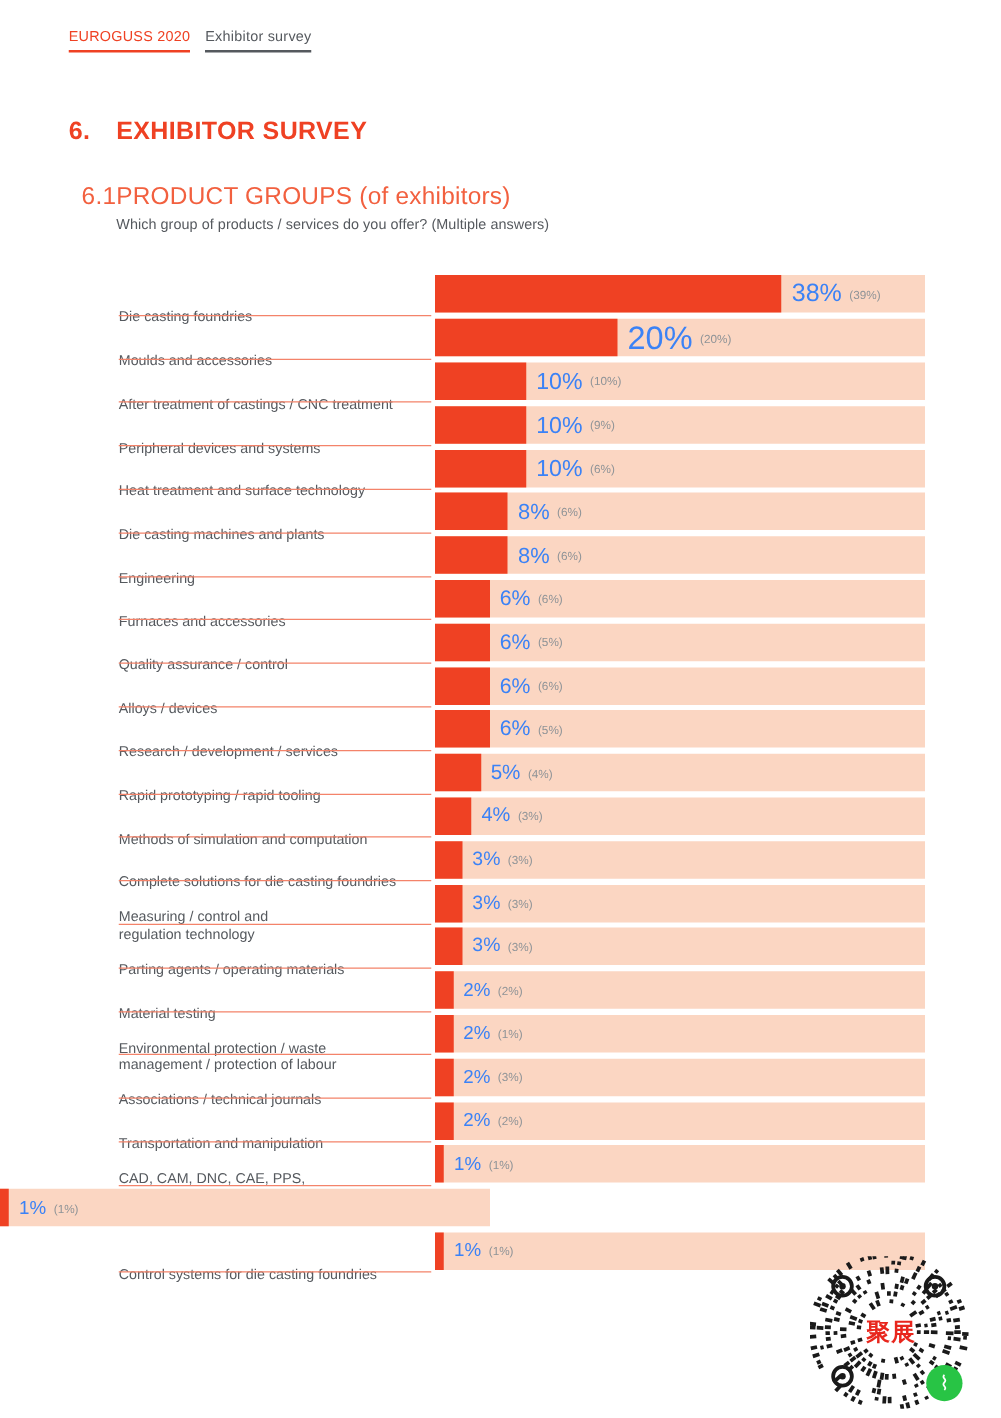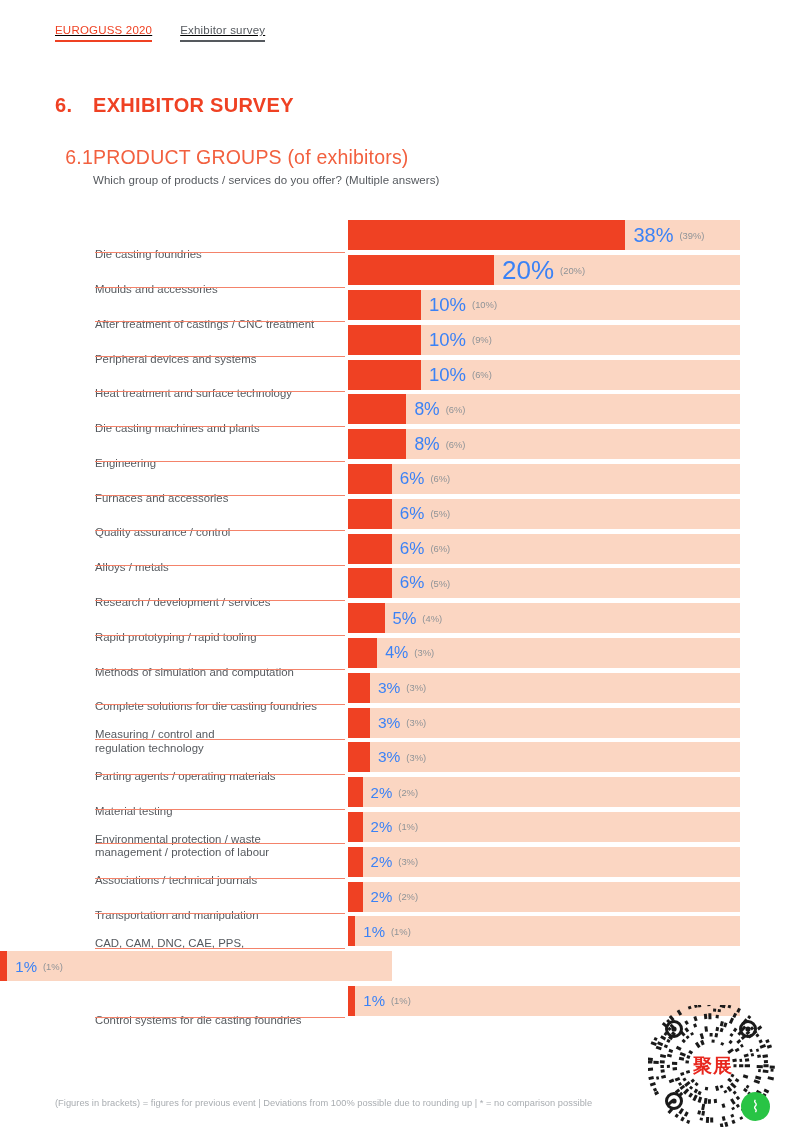--- a/index.html
+++ b/index.html
@@ -20,22 +20,21 @@
     box-sizing: border-box;
   }
 
   
   .doc-header {
     position: absolute;
     left: 55px;
     top: 24px;
     display: flex;
     align-items: flex-end;
-    gap: 28px;
-    text-decoration: underline;
+    gap: 12px;
   }
   .hdr-crumb {
     font-size: 11.5px;
     letter-spacing: .2px;
     padding-bottom: 4px;
     white-space: nowrap;
   }
   .hdr-crumb.active {
     color: #ef4123;
     border-bottom: 2px solid #ef4123;
@@ -347,21 +346,21 @@
           <div class="track"></div>
           <div class="fill" style="width: 43.8px;"></div>
           <div class="value" style="left: 43.8px;">
             <span class="pct" style="font-size: 17px;">6%</span>
             <span class="prev">(5%)</span>
           </div>
         </div>
       </div>
       <div class="row">
         <div class="label-cell">
-          <div class="label-text">Alloys / metals</div>
+          <div class="label-text">Alloys / devices</div>
           <div class="rule"></div>
         </div>
         <div class="bar-cell">
           <div class="track"></div>
           <div class="fill" style="width: 43.8px;"></div>
           <div class="value" style="left: 43.8px;">
             <span class="pct" style="font-size: 17px;">6%</span>
             <span class="prev">(6%)</span>
           </div>
         </div>
@@ -539,21 +538,20 @@
           <div class="track"></div>
           <div class="fill" style="width: 7.3px;"></div>
           <div class="value" style="left: 7.3px;">
             <span class="pct" style="font-size: 15px;">1%</span>
             <span class="prev">(1%)</span>
           </div>
         </div>
       </div>
     </div>
 
-  <div class="footnote">(Figures in brackets) = figures for previous event | Deviations from 100% possible due to rounding up | * = no comparison possible</div>
 
   <div class="watermark">
     <svg width="130" height="122" viewBox="0 0 130 122" aria-hidden="true">
       <g id="qr-dots" fill="#1a1a1a">
           <rect x="85.5" y="59.2" width="3" height="3.0" transform="rotate(91.6 87.0 60.7)"></rect>
           <rect x="83.0" y="69.2" width="3" height="2.9" transform="rotate(116.3 84.5 70.6)"></rect>
           <rect x="80.2" y="73.0" width="3" height="4.1" transform="rotate(128.9 81.7 75.1)"></rect>
           <rect x="72.0" y="80.1" width="3" height="2.9" transform="rotate(154.0 73.5 81.6)"></rect>
           <rect x="67.6" y="80.7" width="3" height="5.0" transform="rotate(165.2 69.1 83.2)"></rect>
           <rect x="57.0" y="82.0" width="3" height="3.2" transform="rotate(190.7 58.5 83.6)"></rect>

